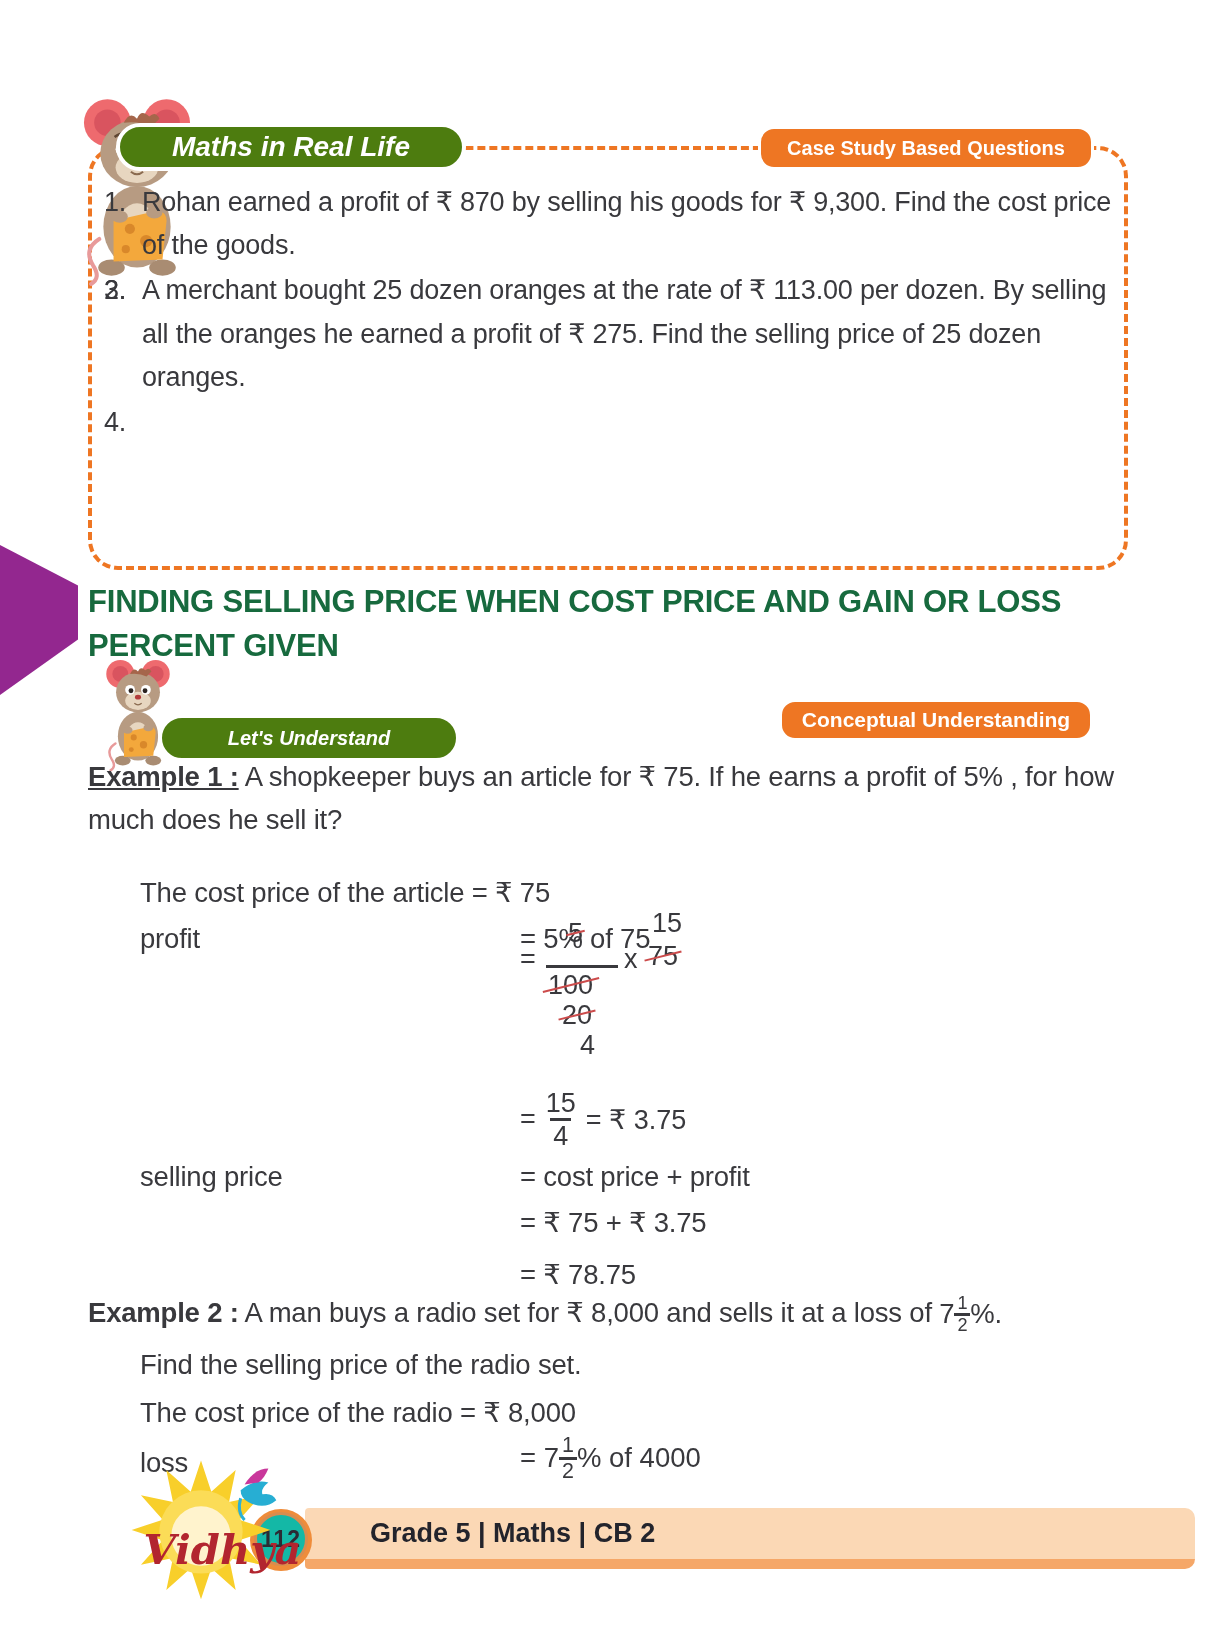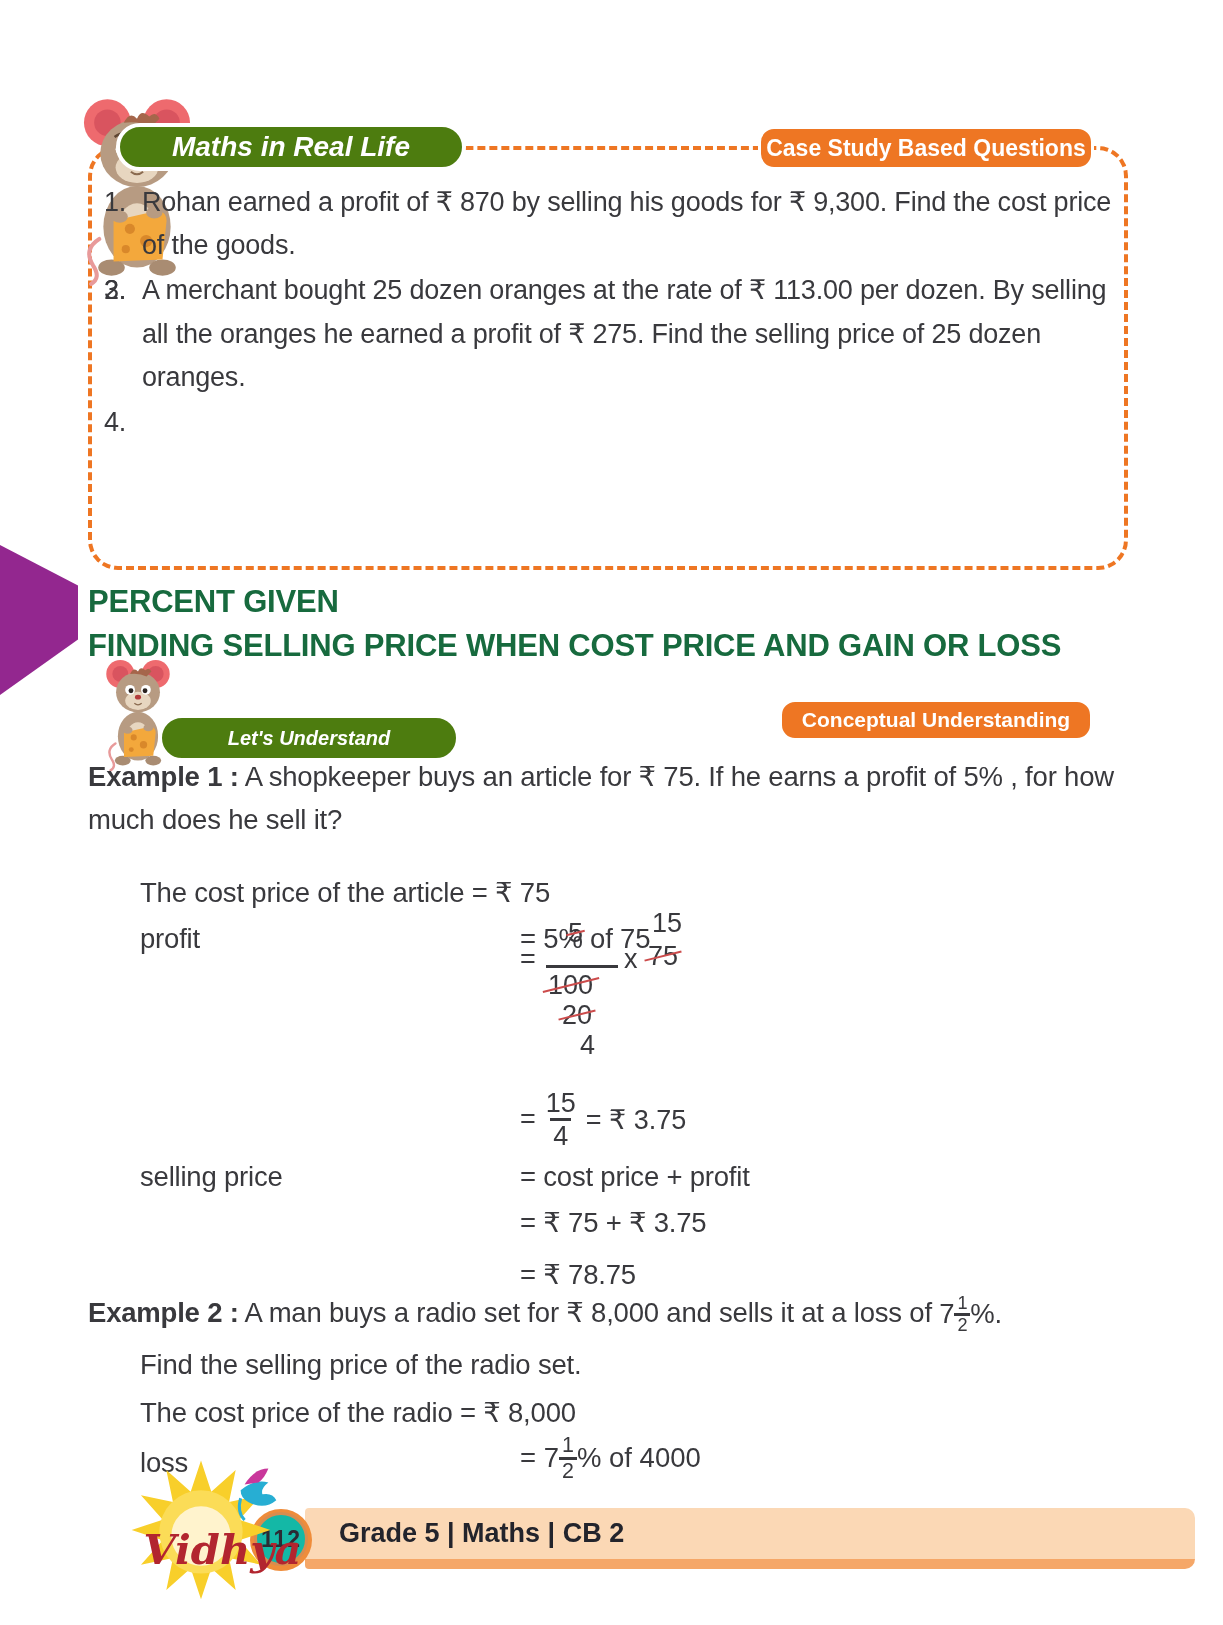--- a/index.html
+++ b/index.html
@@ -19,38 +19,38 @@
     background:#4d7c0f;color:#fff;font-weight:bold;font-style:italic;
     display:flex;align-items:center;justify-content:center;
     border:4px solid #fff;box-sizing:border-box;
   }
   .pill1{left:116px;top:123px;width:350px;height:48px;border-radius:26px;font-size:28px;}
   .badge{
     background:#ee7623;color:#fff;font-weight:bold;
     display:flex;align-items:center;justify-content:center;
     border:3px solid #fff;box-sizing:border-box;border-radius:16px;
   }
-  .badge1{left:758px;top:126px;width:336px;height:44px;font-size:23px;justify-content:center;}
+  .badge1{left:758px;top:126px;width:336px;height:44px;font-size:20px;justify-content:center;}
 
   .questions{left:102px;top:181px;width:1010px;font-size:27px;line-height:1.6;font-weight:500;letter-spacing:-0.2px;}
   .q{position:relative;padding-left:40px;margin-bottom:2px;}
   .q .num{position:absolute;left:2px;top:0;}
 
   
   .green-head{left:88px;top:580px;width:1060px;color:#176a3e;font-weight:bold;font-size:31px;line-height:1.42;letter-spacing:-0.2px;}
   .purple-tab{left:0;top:545px;width:78px;height:150px;background:#93278f;
     clip-path:polygon(0 0,100% 27%,100% 63%,0 100%);}
 
   .pill2{left:158px;top:714px;width:302px;height:48px;border-radius:26px;font-size:20px;}
   .badge2{left:779px;top:699px;width:314px;height:42px;font-size:21px;}
 
   
   .bodytxt{font-size:27.5px;line-height:1.55;font-weight:500;letter-spacing:-0.2px;}
   .ex-title{left:88px;top:756px;width:1052px;}
-  .ex-title b{margin-right:6px;}
+  .ex-title b{margin-right:6px;text-decoration:underline;}
   .costline{left:140px;top:872px;}
   .lbl-profit{left:140px;top:918px;}
   .eq-profit{left:520px;top:918px;}
   .lbl-selling{left:140px;top:1156px;}
   .eq-selling1{left:520px;top:1156px;}
   .eq-selling2{left:520px;top:1202px;}
   .eq-selling3{left:520px;top:1254px;}
 
   
   .cancelblock{left:520px;top:908px;width:220px;height:150px;font-size:27px;}
@@ -78,21 +78,21 @@
   .mixed{display:inline-flex;align-items:center;vertical-align:middle;}
 
   .ex2-title{left:88px;top:1292px;width:1070px;}
   .ex2-line2{left:140px;top:1344px;}
   .ex2-line3{left:140px;top:1392px;}
   .lbl-loss{left:140px;top:1442px;}
   .eq-loss{left:520px;top:1434px;display:flex;align-items:center;font-size:27.5px;}
 
   
   .band{left:305px;top:1508px;width:890px;height:51px;background:#fbd8b5;border-radius:4px 10px 0 0;
-        display:flex;align-items:center;padding-left:34px;box-sizing:border-box;
+        display:flex;align-items:center;padding-left:65px;box-sizing:border-box;
         font-size:27px;font-weight:bold;color:#23242c;}
   .band-strip{left:305px;top:1559px;width:890px;height:10px;background:#f5a768;border-radius:0 0 10px 4px;}
   .circle-back{left:250px;top:1509px;width:62px;height:62px;border-radius:50%;background:#ef8c3a;}
   .page-circle{left:254px;top:1512px;width:54px;height:54px;border-radius:50%;background:#14b8a6;
         border:3px solid #d88c4f;box-sizing:border-box;display:flex;align-items:center;justify-content:center;
         font-size:23px;font-weight:600;color:#2b2c34;letter-spacing:1px;}
   .logo{left:92px;top:1452px;width:218px;height:150px;}
   .mascot1{left:80px;top:86px;width:114px;height:204px;}
   .mascot2{left:85px;top:652px;width:106px;height:122px;}
 </style>
@@ -149,22 +149,22 @@
     <span class="num">3.</span>
     <span>A merchant bought 25 dozen oranges at the rate of ₹ 113.00 per dozen. By selling all the oranges he earned a profit of ₹ 275. Find the selling price of 25 dozen oranges.</span>
   </div>
   <div class="q">
     <span class="num">4.</span>
   </div>
 </div>
 
 <div class="abs purple-tab"></div>
 <div class="abs green-head">
+  <div>FINDING SELLING PRICE WHEN COST PRICE AND GAIN OR LOSS</div>
   <div>PERCENT GIVEN</div>
-  <div>FINDING SELLING PRICE WHEN COST PRICE AND GAIN OR LOSS</div>
 </div>
 
 <svg class="abs mascot2" viewBox="0 0 110 200">
   <path d="M18 150 q-16 10 -6 26 q8 12 -2 18" fill="none" stroke="#e89a9a" stroke-width="4" stroke-linecap="round"></path>
   <circle cx="26" cy="36" r="23" fill="#ee6a6e"></circle>
     <circle cx="84" cy="36" r="23" fill="#ee6a6e"></circle>
   <circle cx="26" cy="36" r="13" fill="#d9545f"></circle>
     <circle cx="84" cy="36" r="13" fill="#d9545f"></circle>
   <ellipse cx="55" cy="66" rx="36" ry="33" fill="#b79b82"></ellipse>
   <path d="M42 36 q6 -12 13 -4 q4 -10 12 -2 q6 -6 10 2 l-8 8 q-12 -6 -27 -4z" fill="#a5664b"></path>

